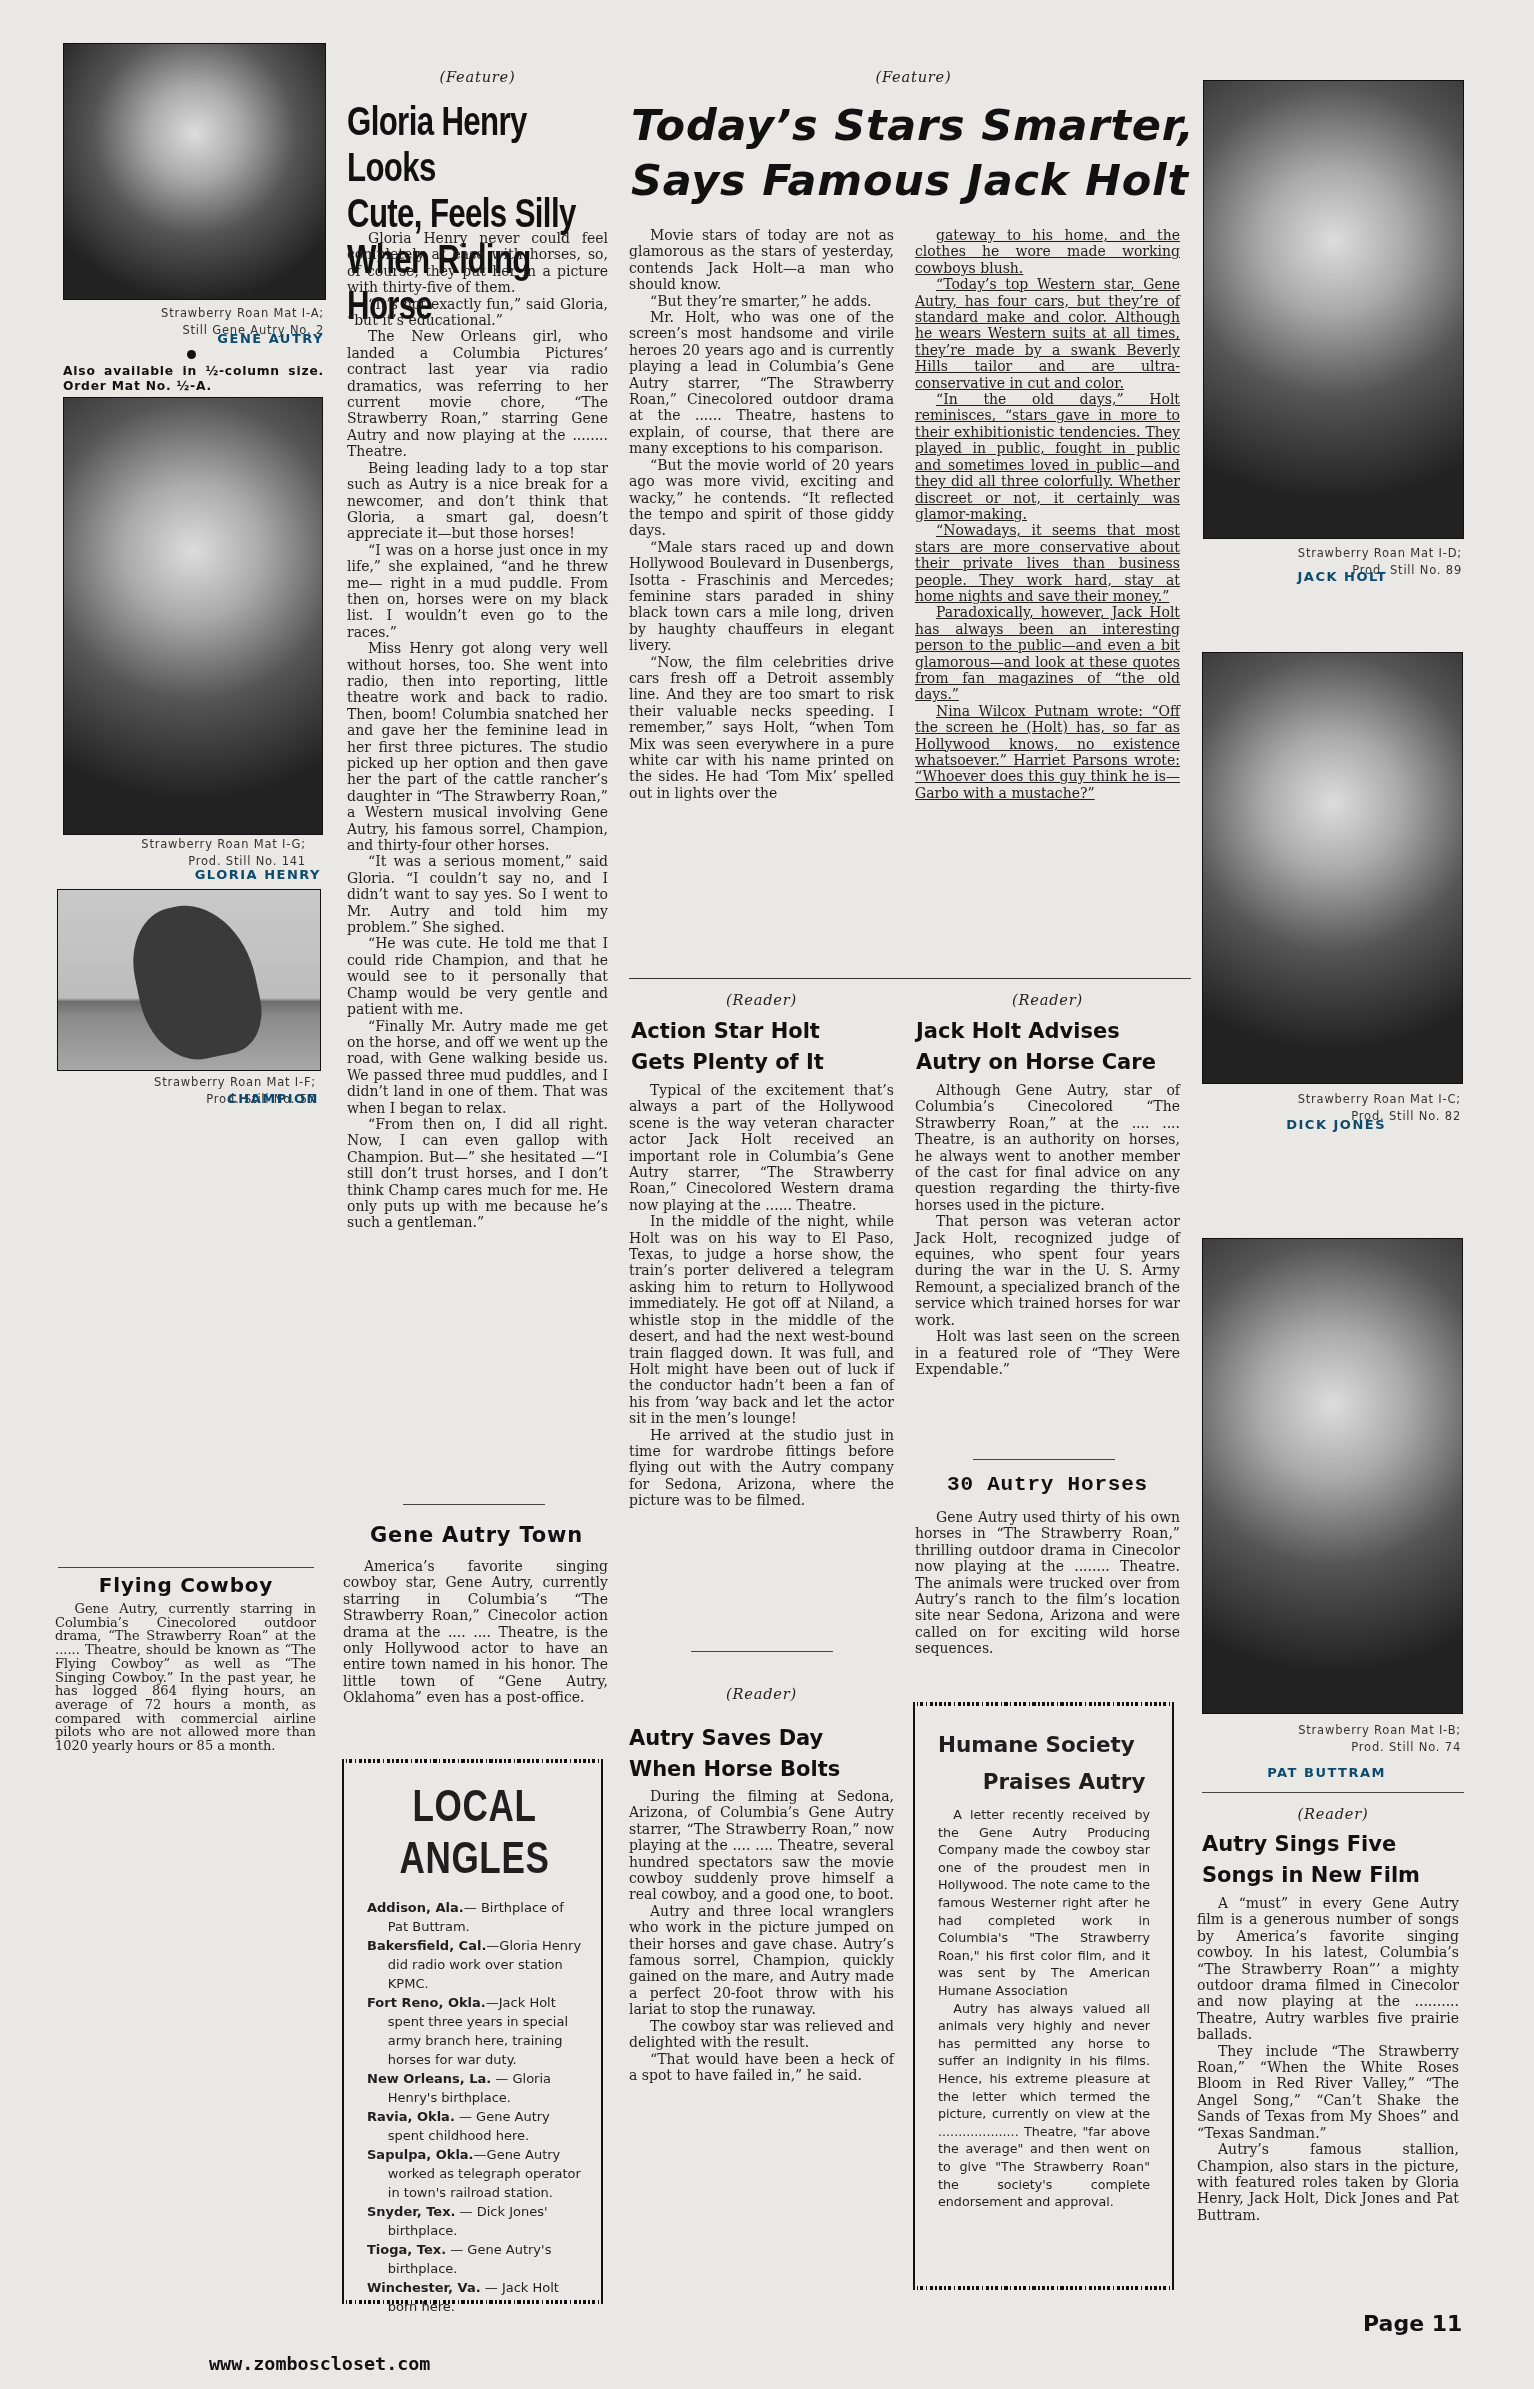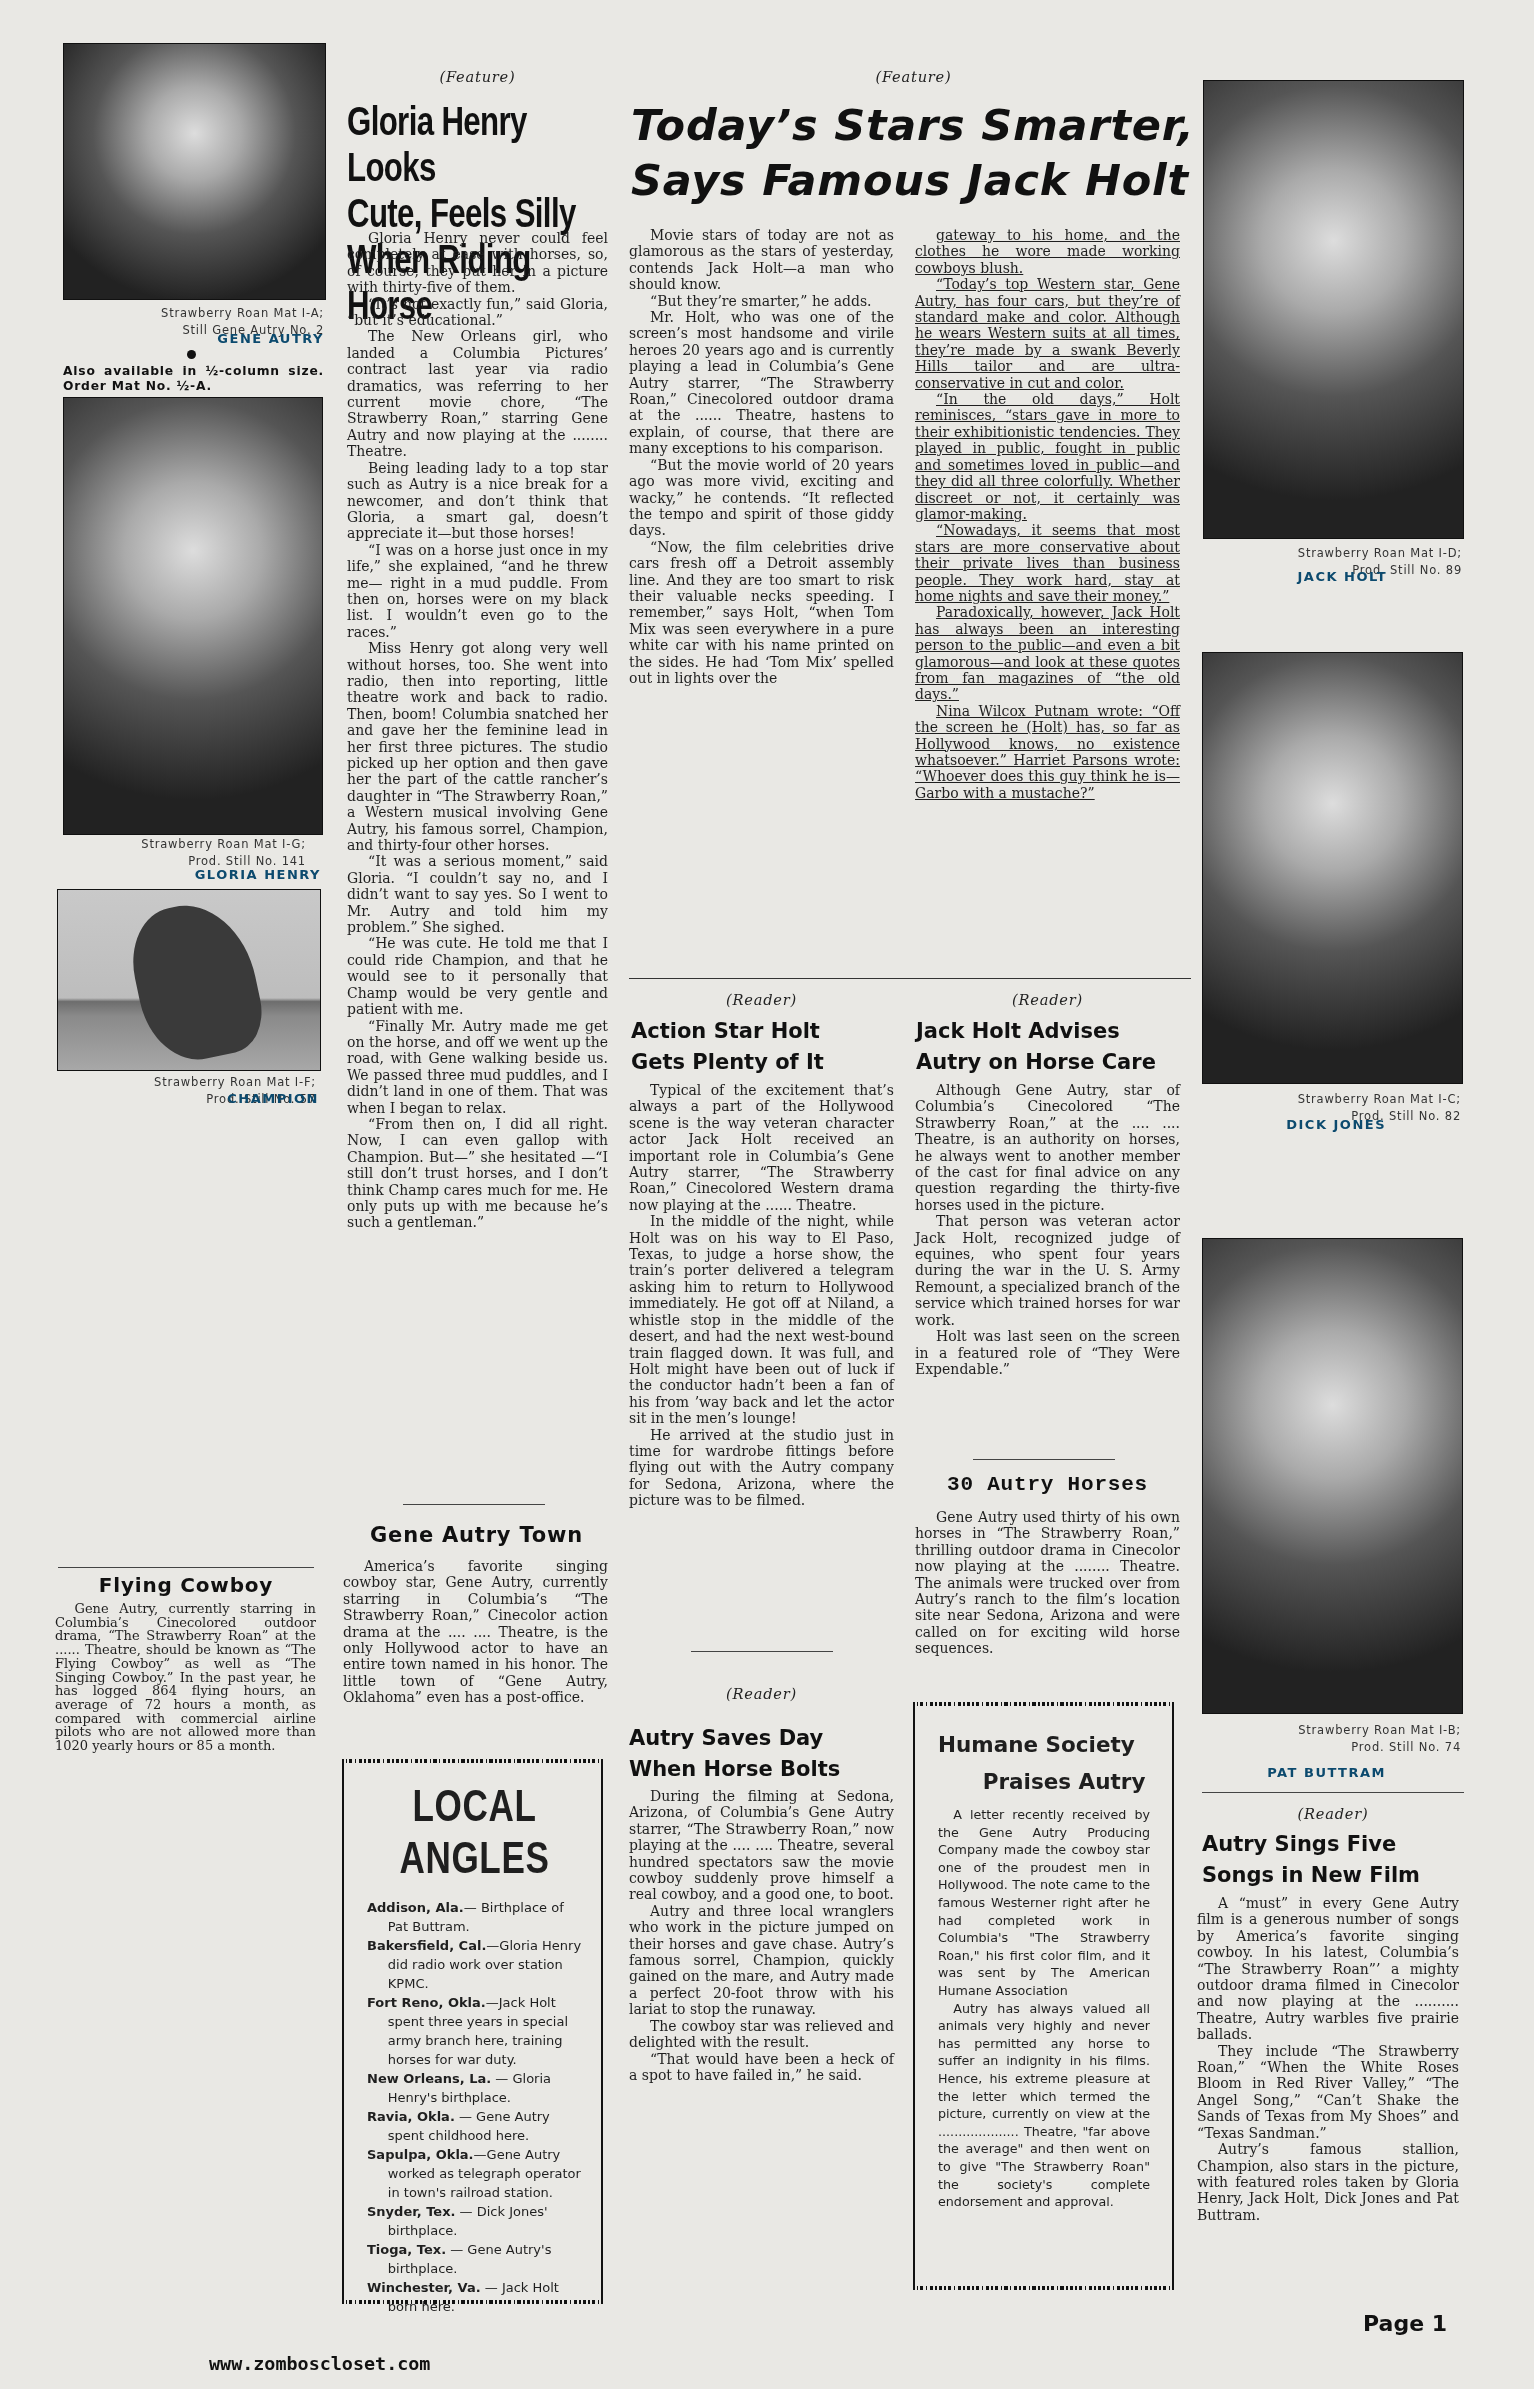--- a/index.html
+++ b/index.html
@@ -171,20 +171,21 @@
 <div class="kicker" data-name="article-kicker" style="left:622px;top:68px;width:583px;">(Feature)</div>
 <div class="hl-italic" data-name="holt-feature-headline" style="left:631px;top:98px;width:583px;">
   <div data-name="headline-line">Today’s Stars Smarter,</div>
   <div data-name="headline-line">Says Famous Jack Holt</div>
 </div>
 <div class="body-col" id="holt-col1" data-name="holt-feature-column-1" style="left:629px;top:227px;width:265px;">
     <p data-name="paragraph">Movie stars of today are not as glamorous as the stars of yesterday, contends Jack Holt—a man who should know.</p>
     <p data-name="paragraph">“But they’re smarter,” he adds.</p>
     <p data-name="paragraph">Mr. Holt, who was one of the screen’s most handsome and virile heroes 20 years ago and is currently playing a lead in Columbia’s Gene Autry starrer, “The Strawberry Roan,” Cinecolored outdoor drama at the ...... Theatre, hastens to explain, of course, that there are many exceptions to his comparison.</p>
     <p data-name="paragraph">“But the movie world of 20 years ago was more vivid, exciting and wacky,” he contends. “It reflected the tempo and spirit of those giddy days.</p>
+    <p data-name="paragraph">“Male stars raced up and down Hollywood Boulevard in Dusenbergs, Isotta - Fraschinis and Mercedes; feminine stars paraded in shiny black town cars a mile long, driven by haughty chauffeurs in elegant livery.</p>
     <p data-name="paragraph">“Now, the film celebrities drive cars fresh off a Detroit assembly line. And they are too smart to risk their valuable necks speeding. I remember,” says Holt, “when Tom Mix was seen everywhere in a pure white car with his name printed on the sides. He had ‘Tom Mix’ spelled out in lights over the</p>
   </div>
 <div class="body-col" id="holt-col2" data-name="holt-feature-column-2" style="left:915px;top:227px;width:265px;text-decoration:underline;">
     <p data-name="paragraph">gateway to his home, and the clothes he wore made working cowboys blush.</p>
     <p data-name="paragraph">“Today’s top Western star, Gene Autry, has four cars, but they’re of standard make and color. Although he wears Western suits at all times, they’re made by a swank Beverly Hills tailor and are ultra-conservative in cut and color.</p>
     <p data-name="paragraph">“In the old days,” Holt reminisces, “stars gave in more to their exhibitionistic tendencies. They played in public, fought in public and sometimes loved in public—and they did all three colorfully. Whether discreet or not, it certainly was glamor-making.</p>
     <p data-name="paragraph">“Nowadays, it seems that most stars are more conservative about their private lives than business people. They work hard, stay at home nights and save their money.”</p>
     <p data-name="paragraph">Paradoxically, however, Jack Holt has always been an interesting person to the public—and even a bit glamorous—and look at these quotes from fan magazines of “the old days.”</p>
     <p data-name="paragraph">Nina Wilcox Putnam wrote: “Off the screen he (Holt) has, so far as Hollywood knows, no existence whatsoever.” Harriet Parsons wrote: “Whoever does this guy think he is—Garbo with a mustache?”</p>
   </div>
@@ -270,14 +271,14 @@
   <div data-name="headline-line">Autry Sings Five</div>
   <div data-name="headline-line">Songs in New Film</div>
 </div>
 <div class="body-col" id="sings-body" data-name="autry-sings-body" style="left:1197px;top:1895px;width:262px;">
     <p data-name="paragraph">A “must” in every Gene Autry film is a generous number of songs by America’s favorite singing cowboy. In his latest, Columbia’s “The Strawberry Roan”’ a mighty outdoor drama filmed in Cinecolor and now playing at the .......... Theatre, Autry warbles five prairie ballads.</p>
     <p data-name="paragraph">They include “The Strawberry Roan,” “When the White Roses Bloom in Red River Valley,” “The Angel Song,” “Can’t Shake the Sands of Texas from My Shoes” and “Texas Sandman.”</p>
     <p data-name="paragraph">Autry’s famous stallion, Champion, also stars in the picture, with featured roles taken by Gloria Henry, Jack Holt, Dick Jones and Pat Buttram.</p>
   </div>
 
 <div class="footer-url" data-name="footer-url" style="left:209px;top:2353px;">www.zomboscloset.com</div>
-<div class="page-num" data-name="page-number" style="left:1363px;top:2311px;">Page 1</div>
+<div class="page-num" data-name="page-number" style="left:1363px;top:2311px;">Page 11</div>
 
 
 </body></html>

